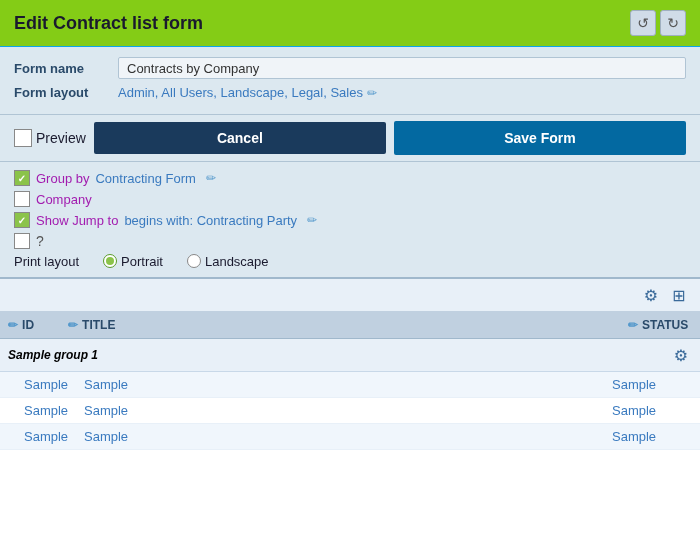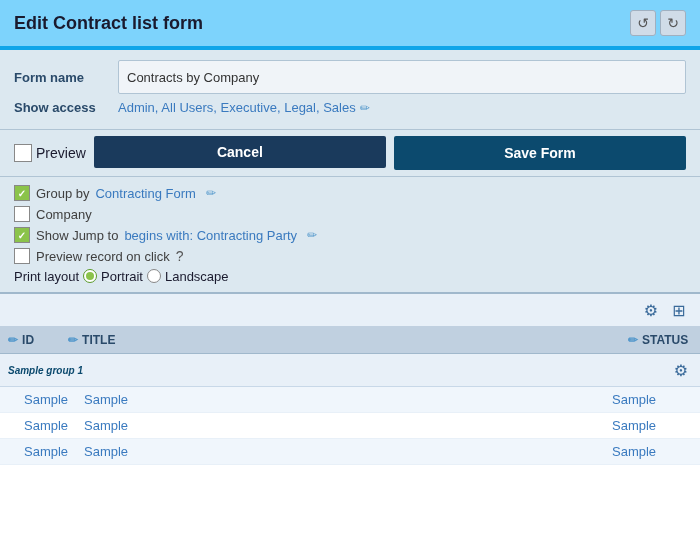--- a/index.html
+++ b/index.html
@@ -7,26 +7,26 @@
       font-family: Arial, sans-serif;
       font-size: 13px;
       background: #fff;
       width: 700px;
       height: 554px;
       overflow: hidden;
     }
 
     
     .header {
-      background: #7dd3fc;
+      background: #84cc16;
       padding: 10px 14px;
       display: flex;
       align-items: center;
       justify-content: space-between;
-      border-bottom: 4px solid #0ea5e9;
+      border-bottom: 1px solid #0ea5e9;
     }
     .header-title {
       font-size: 18px;
       font-weight: bold;
       color: #1a1a2e;
     }
     .header-actions {
       display: flex;
       gap: 4px;
     }
@@ -56,21 +56,21 @@
       margin-bottom: 6px;
     }
     .form-label {
       color: #2a4a6a;
       font-weight: bold;
       width: 104px;
       flex-shrink: 0;
     }
     .form-name-input {
       flex: 1;
-      height: 34px;
+      height: 22px;
       border: 1px solid #b0c4d4;
       background: #f0f4f8;
       padding: 0 8px;
       font-size: 13px;
       color: #333;
       border-radius: 2px;
     }
     .form-access-text {
       color: #3a7abf;
       font-size: 13px;
@@ -81,20 +81,21 @@
       color: #5599cc;
       font-size: 12px;
       cursor: pointer;
     }
 
     
     .action-bar {
       background: #dce8f0;
       padding: 6px 14px;
       display: flex;
+      align-items: center;
       gap: 8px;
       border-bottom: 1px solid #b0c4d4;
     }
     .preview-check-wrap {
       display: flex;
       align-items: center;
       gap: 4px;
     }
     .preview-checkbox {
       width: 18px;
@@ -113,21 +114,21 @@
       color: #fff;
       border: none;
       font-size: 14px;
       font-weight: bold;
       cursor: pointer;
       border-radius: 2px;
     }
     .btn-save {
       flex: 1;
       height: 34px;
-      background: #0c4a6e;
+      background: #0369a1;
       color: #fff;
       border: none;
       font-size: 14px;
       font-weight: bold;
       cursor: pointer;
       border-radius: 2px;
     }
 
     
     .options-area {
@@ -159,29 +160,29 @@
       height: 14px;
       background: #8bc34a;
       display: flex;
       align-items: center;
       justify-content: center;
       color: #fff;
       font-size: 10px;
       font-weight: bold;
     }
     .option-text {
-      color: #404040;
+      color: #a21caf;
     }
     .option-value {
       color: #3a7abf;
     }
     .print-layout-row {
       display: flex;
       align-items: center;
-      gap: 4px;
+      gap: 24px;
       margin-top: 3px;
     }
     .print-label {
       color: #1a1a2e;
     }
     .radio-wrap {
       display: flex;
       align-items: flex-start;
       gap: 4px;
     }
@@ -272,24 +273,24 @@
     }
     .sample-group-header {
       background: #e8f0f8;
       padding: 5px 8px;
       display: flex;
       justify-content: space-between;
       align-items: center;
       border-bottom: 1px solid #c8d8e8;
     }
     .group-title {
-      font-size: 10px;
+      font-size: 12px;
       font-style: italic;
       font-weight: bold;
-      color: #0c4a6e;
+      color: #000000;
     }
     .sample-row {
       display: flex;
       padding: 3px 16px;
       border-bottom: 1px solid #e8f0f8;
     }
     .sample-row:nth-child(even) {
       background: #f0f6fc;
     }
     .sample-id {
@@ -322,22 +323,22 @@
     <div class="icon-btn">↻</div>
   </div>
 </div>
 
 <div class="form-area">
   <div class="form-row">
     <span class="form-label">Form name</span>
     <input class="form-name-input" type="text" value="Contracts by Company" style="">
   </div>
   <div class="form-row">
-    <span class="form-label">Show access</span>
-    <span class="form-access-text">Admin, All Users, Executive, Legal, Sales</span>
+    <span class="form-label">Form layout</span>
+    <span class="form-access-text">Admin, All Users, Landscape, Legal, Sales</span>
     <span class="edit-icon-small">✏</span>
   </div>
 </div>
 
 <div class="action-bar">
   <div class="preview-check-wrap">
     <div class="preview-checkbox"></div>
     <span class="preview-label">Preview</span>
   </div>
   <button class="btn-cancel">Cancel</button>
@@ -364,21 +365,20 @@
     <div class="option-checkbox checked">
       <div class="checkbox-check">✓</div>
     </div>
     <span class="option-text">Show Jump to</span>
     <span class="option-value">begins with: Contracting Party</span>
     <span class="edit-icon-small">✏</span>
   </div>
 
   <div class="option-row">
     <div class="option-checkbox"></div>
-    <span class="option-text">Preview record on click</span>
     <span class="help-icon">?</span>
   </div>
 
   <div class="print-layout-row">
     <span class="print-label">Print layout</span>
     <div class="radio-wrap">
       <div class="radio-btn selected">
         <div class="radio-inner"></div>
       </div>
       <span class="radio-text">Portrait</span>

